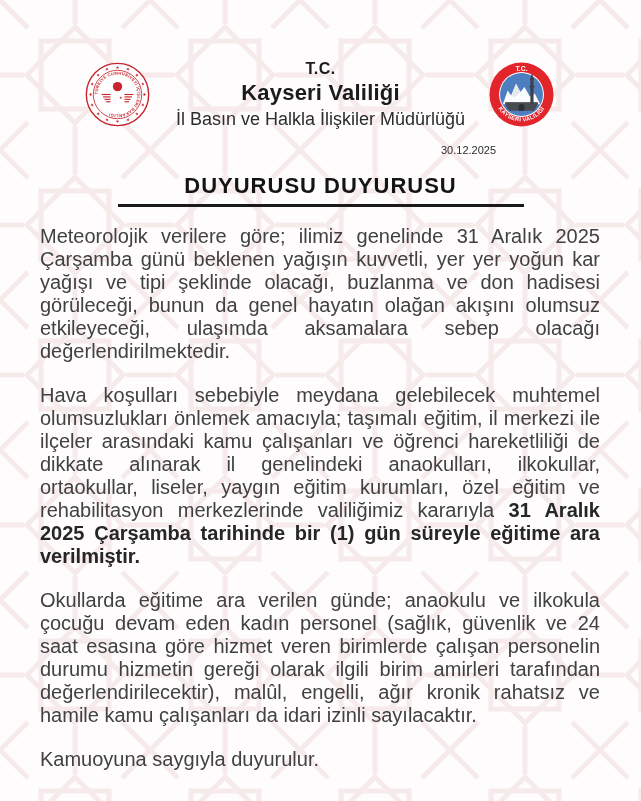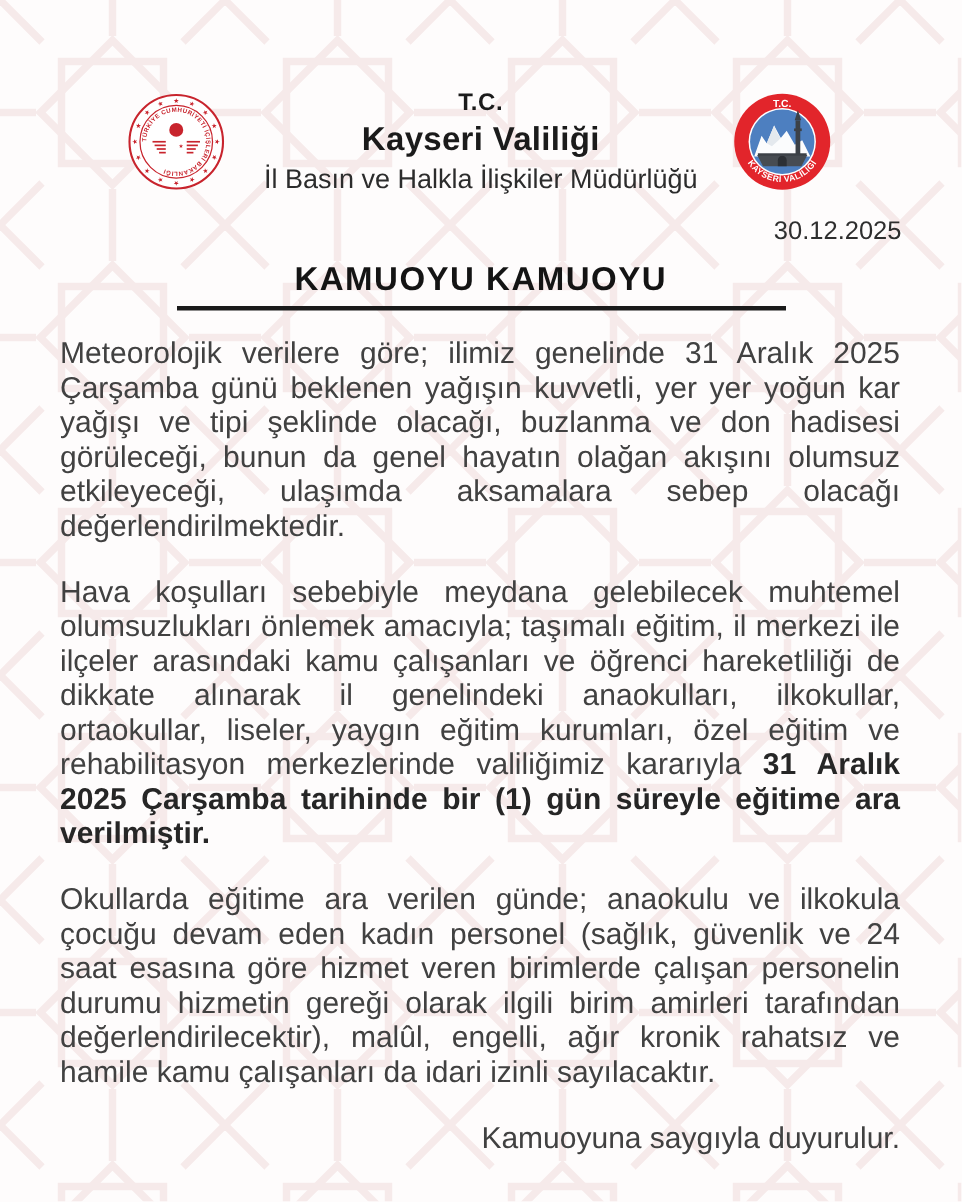--- a/index.html
+++ b/index.html
@@ -27,42 +27,42 @@
   .header-center{
     position:absolute;left:120px;right:120px;top:61px;
     text-align:center;color:#1b1b1b;
   }
   .hdr-tc{font-size:16px;font-weight:bold;line-height:16px;letter-spacing:.4px;}
   .hdr-authority{font-size:22px;font-weight:bold;line-height:20px;margin-top:6px;letter-spacing:.2px;}
   .hdr-department{font-size:18px;font-weight:400;line-height:18px;margin-top:7px;color:#2c2c2c;}
 
   .doc-date{
     position:absolute;top:144px;left:441px;width:160px;
-    text-align:right;font-size:17px;color:#2e2e2e;
+    text-align:left;font-size:11px;color:#2e2e2e;
   }
 
   .doc-title{
     position:absolute;top:175px;left:0;right:0;
     text-align:center;
     font-size:22px;font-weight:800;letter-spacing:1px;
     color:#141414;line-height:22px;
   }
   .title-rule{
     position:absolute;top:204px;left:118px;width:406px;height:3px;
     background:#1a1a1a;
   }
 
   .doc-body{
     position:absolute;left:40px;right:41px;top:225px;
     color:#414141;font-size:20px;line-height:23px;
     text-align:justify;
   }
   .doc-body p{margin:0 0 21px 0;}
   .doc-body strong{color:#262626;font-weight:bold;}
-  .closing{text-align:right;}
+  .closing{text-align:left;}
 </style>
 </head>
 <body>
 
 <div class="page">
 
   <svg class="bg-pattern" width="641" height="801" xmlns="http://www.w3.org/2000/svg">
     <defs>
       <pattern id="starpat" width="150" height="150" patternUnits="userSpaceOnUse">
         <g fill="none" stroke="#f6eaea" stroke-width="5">
@@ -151,21 +151,21 @@
       <defs>
         <path id="kvArc" d="M -27 5 A 27.5 27.5 0 0 0 27 5"></path>
       </defs>
       <text font-size="5.8" font-weight="bold" fill="#ffffff" letter-spacing="0.3">
         <textPath href="#kvArc" startOffset="50%" text-anchor="middle">KAYSERİ VALİLİĞİ</textPath>
       </text>
     </svg>
 
     <div class="doc-date">30.12.2025</div>
 
-    <div class="doc-title">KAMUOYU KAMUOYU</div>
+    <div class="doc-title">DUYURUSU DUYURUSU</div>
     <div class="title-rule"></div>
 
     <div class="doc-body">
       <p>Meteorolojik verilere göre; ilimiz genelinde 31 Aralık 2025 Çarşamba günü beklenen yağışın kuvvetli, yer yer yoğun kar yağışı ve tipi şeklinde olacağı, buzlanma ve don hadisesi görüleceği, bunun da genel hayatın olağan akışını olumsuz etkileyeceği, ulaşımda aksamalara sebep olacağı değerlendirilmektedir.</p>
       <p><span>Hava koşulları sebebiyle meydana gelebilecek muhtemel olumsuzlukları önlemek amacıyla; taşımalı eğitim, il merkezi ile ilçeler arasındaki kamu çalışanları ve öğrenci hareketliliği de dikkate alınarak il genelindeki anaokulları, ilkokullar, ortaokullar, liseler, yaygın eğitim kurumları, özel eğitim ve rehabilitasyon merkezlerinde valiliğimiz kararıyla</span> <strong>31 Aralık 2025 Çarşamba tarihinde bir (1) gün süreyle eğitime ara verilmiştir.</strong></p>
       <p>Okullarda eğitime ara verilen günde; anaokulu ve ilkokula çocuğu devam eden kadın personel (sağlık, güvenlik ve 24 saat esasına göre hizmet veren birimlerde çalışan personelin durumu hizmetin gereği olarak ilgili birim amirleri tarafından değerlendirilecektir), malûl, engelli, ağır kronik rahatsız ve hamile kamu çalışanları da idari izinli sayılacaktır.</p>
       <p class="closing">Kamuoyuna saygıyla duyurulur.</p>
     </div>
 
   </div>

